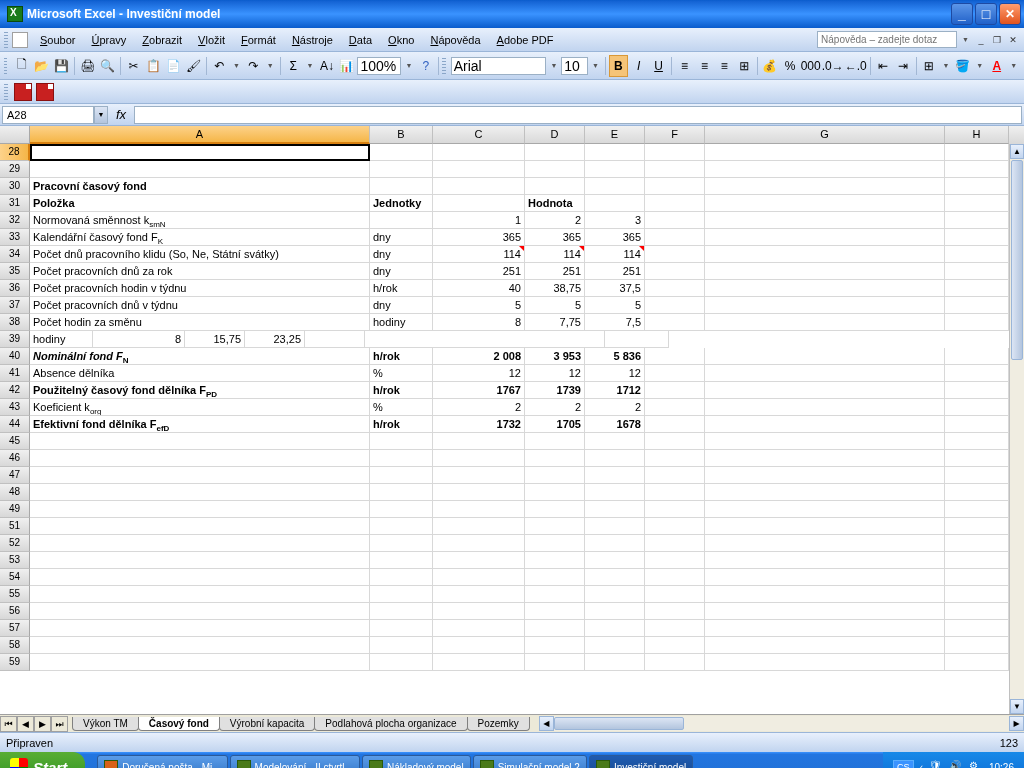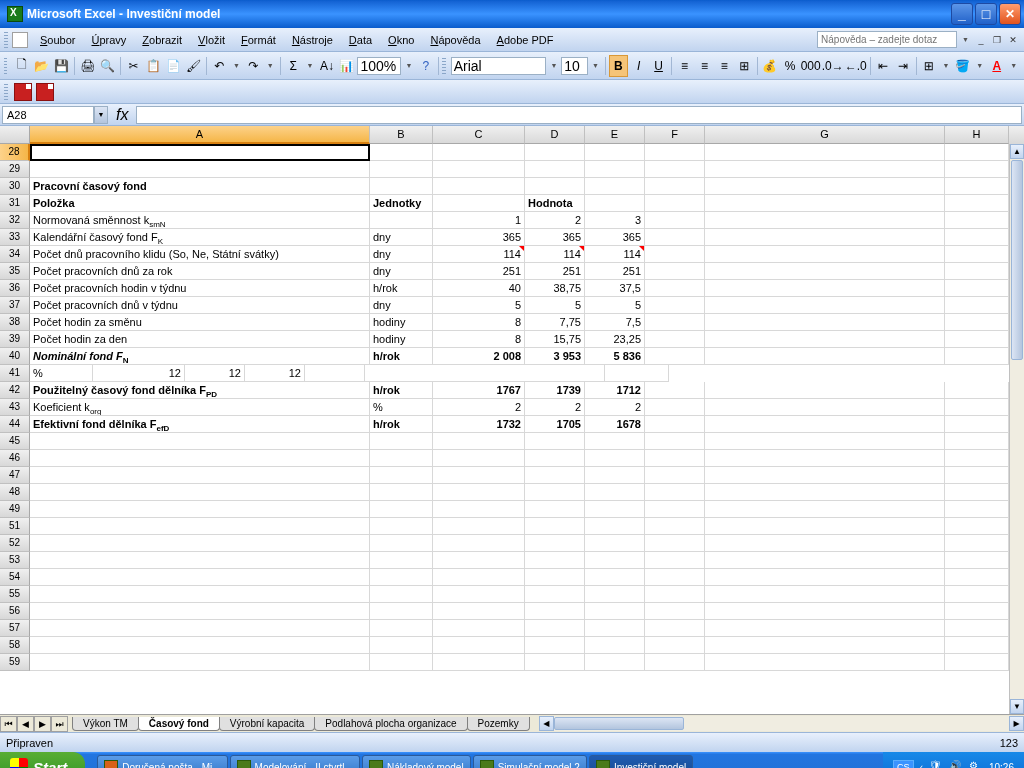--- a/index.html
+++ b/index.html
@@ -30,21 +30,21 @@
 .tb-dd { font-size: 7px; color: #555; padding: 0 3px; }
 .bold-active { background: #f5c478; border: 1px solid #d89838; font-weight: bold; }
 
 .pdf-bar { height: 24px; background: linear-gradient(to bottom, #e8f0fc, #c1d4ef); display: flex; align-items: center; padding: 0 4px; border-bottom: 1px solid #9ab5d8; }
 .pdf-icon { width: 18px; height: 18px; background: #c82020; border: 1px solid #8a1010; margin: 0 2px; position: relative; }
 .pdf-icon::after { content: ""; position: absolute; top: 0; right: 0; width: 5px; height: 5px; background: white; }
 
 .namebox-bar { height: 22px; background: linear-gradient(to bottom, #e8f0fc, #c1d4ef); display: flex; align-items: center; padding: 0 2px; border-bottom: 1px solid #9ab5d8; }
 .namebox { width: 92px; height: 18px; background: white; border: 1px solid #9bb0c5; display: flex; align-items: center; padding: 0 4px; font-size: 11px; }
 .namebox-dd { width: 14px; height: 18px; border: 1px solid #9bb0c5; background: linear-gradient(to bottom, #dce5f4, #b3c5de); display: flex; align-items: center; justify-content: center; font-size: 7px; }
-.fx-label { margin: 0 8px; font-style: italic; font-size: 16px; }
+.fx-label { margin: 0 8px; font-style: italic; font-size: 13px; }
 .formula-input { flex: 1; height: 18px; border: 1px solid #9bb0c5; background: white; }
 
 .grid-area { position: relative; height: 588px; background: white; display: flex; flex-direction: column; }
 .col-headers { display: flex; height: 18px; background: linear-gradient(to bottom, #f0f0f0, #d8d8d8); }
 .corner { width: 30px; border-right: 1px solid #a8a8a8; border-bottom: 1px solid #a8a8a8; background: linear-gradient(to bottom, #f0f0f0, #d8d8d8); }
 .col-h { border-right: 1px solid #c0c0c0; border-bottom: 1px solid #a8a8a8; text-align: center; line-height: 17px; font-size: 11px; }
 .col-h.sel { background: linear-gradient(to bottom, #fdd28a, #f5b648); border-bottom: 2px solid #d88010; }
 .col-A { width: 340px; } .col-B { width: 63px; } .col-C { width: 92px; } .col-D { width: 60px; } .col-E { width: 60px; } .col-F { width: 60px; } .col-G { width: 240px; } .col-H { width: 64px; }
 
 .rows { flex: 1; overflow: hidden; }
@@ -339,21 +339,20 @@
         <div class="cell col-B">hodiny</div>
         <div class="cell col-C r">8</div>
         <div class="cell col-D r">7,75</div>
         <div class="cell col-E r">7,5</div>
         <div class="cell col-F"></div>
         <div class="cell col-G"></div>
         <div class="cell col-H"></div>
       </div>
       <div class="row">
         <div class="row-h">39</div>
-        <div class="cell col-A">Počet hodin za den</div>
         <div class="cell col-B">hodiny</div>
         <div class="cell col-C r">8</div>
         <div class="cell col-D r">15,75</div>
         <div class="cell col-E r">23,25</div>
         <div class="cell col-F"></div>
         <div class="cell col-G"></div>
         <div class="cell col-H"></div>
       </div>
       <div class="row">
         <div class="row-h">40</div>
@@ -361,20 +360,21 @@
         <div class="cell col-B b">h/rok</div>
         <div class="cell col-C r b">2 008</div>
         <div class="cell col-D r b">3 953</div>
         <div class="cell col-E r b">5 836</div>
         <div class="cell col-F"></div>
         <div class="cell col-G"></div>
         <div class="cell col-H"></div>
       </div>
       <div class="row">
         <div class="row-h">41</div>
+        <div class="cell col-A">Absence dělníka</div>
         <div class="cell col-B">%</div>
         <div class="cell col-C r">12</div>
         <div class="cell col-D r">12</div>
         <div class="cell col-E r">12</div>
         <div class="cell col-F"></div>
         <div class="cell col-G"></div>
         <div class="cell col-H"></div>
       </div>
       <div class="row">
         <div class="row-h">42</div>

